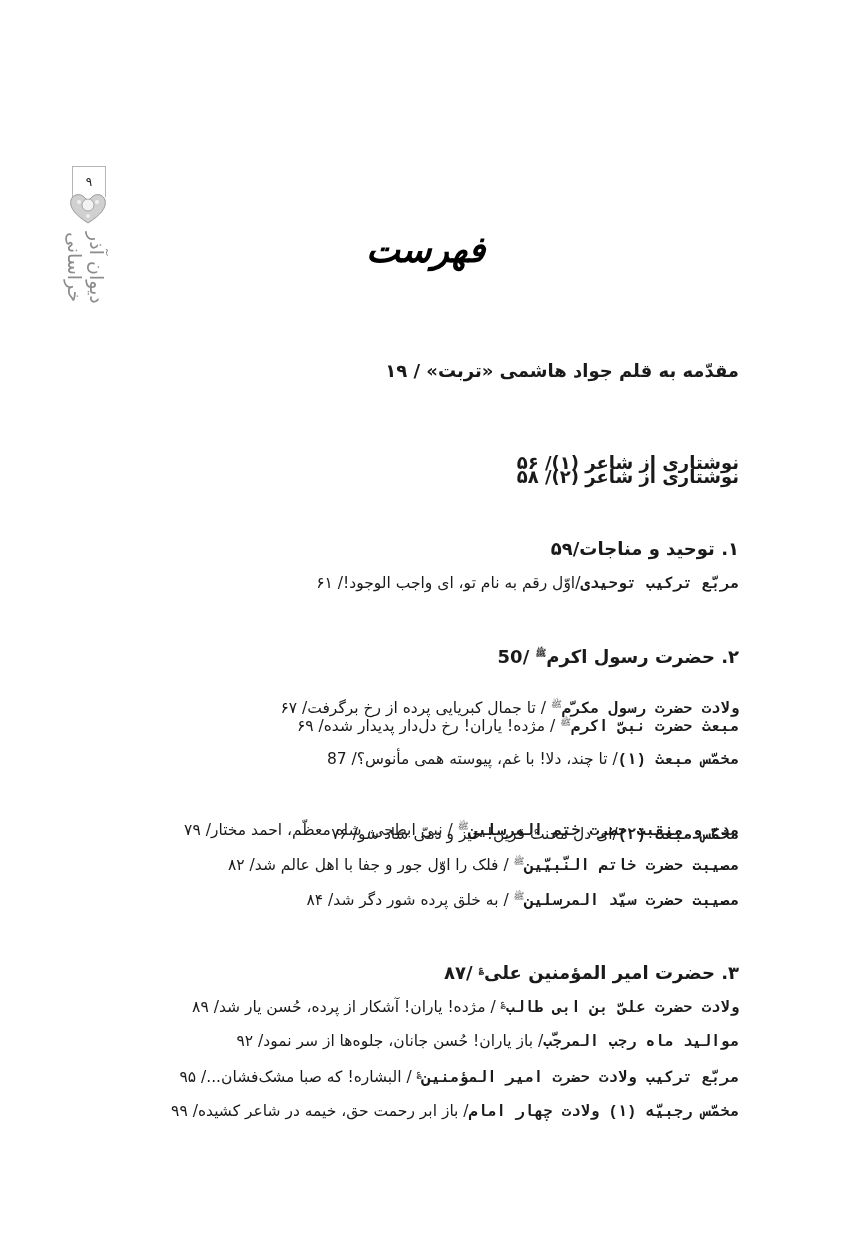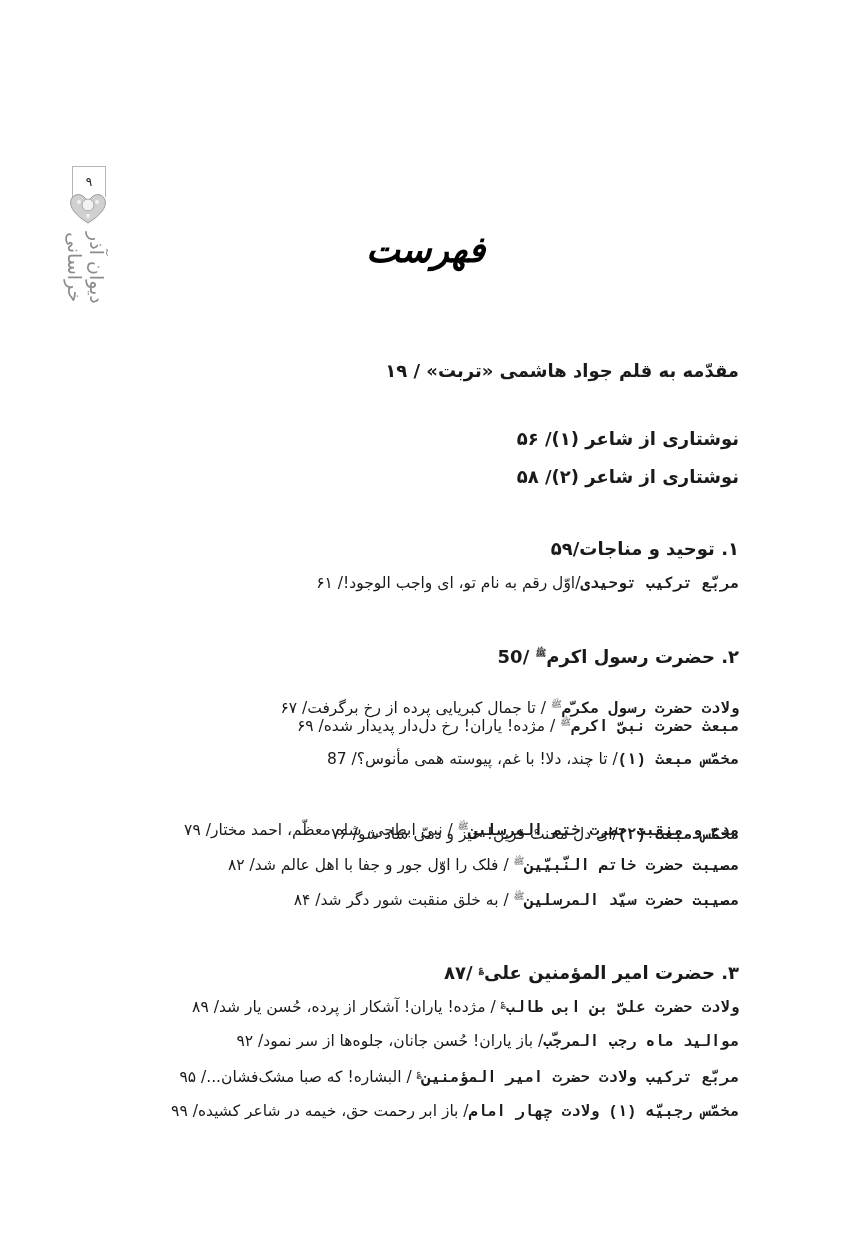--- a/index.html
+++ b/index.html
@@ -36,21 +36,21 @@
 </svg>
 <div class="running-title">دیوان آذر خراسانی</div>
 
 <div class="heading">فهرست</div>
 
 <div class="toc">
 
   <div class="line big" style="top:360px">
     <span>مقدّمه به قلم جواد هاشمی «تربت»</span><span> / </span><span>۱۹</span>
   </div>
-  <div class="line big" style="top:428px">
+  <div class="line big" style="top:452px">
     <span>نوشتاری از شاعر (۱)</span><span>/ </span><span>۵۶</span>
   </div>
   <div class="line big" style="top:466px">
     <span>نوشتاری از شاعر (۲)</span><span>/ </span><span>۵۸</span>
   </div>
 
   <div class="line big" style="top:538px">
     <span>۱. توحید و مناجات</span><span>/</span><span>۵۹</span>
   </div>
   <div class="line" style="top:574px">
@@ -72,21 +72,21 @@
   <div class="line" style="top:825px">
     <span class="b">مخمّس مبعث (۲)</span><span>/ای دل محنتْ قرین! خیز و دمی شاد شو</span><span>/ </span><span>۷۶</span>
   </div>
   <div class="line" style="top:820px">
     <span class="b">مدح و منقبت حضرت ختم المرسلین</span><span class="hon">ﷺ</span><span> / نبیّ ابطحی، شاه معظّم، احمد مختار</span><span>/ </span><span>۷۹</span>
   </div>
   <div class="line" style="top:855px">
     <span class="b">مصیبت حضرت خاتم النّبیّین</span><span class="hon">ﷺ</span><span> / فلک را اوّل جور و جفا با اهل عالم شد</span><span>/ </span><span>۸۲</span>
   </div>
   <div class="line" style="top:890px">
-    <span class="b">مصیبت حضرت سیّد المرسلین</span><span class="hon">ﷺ</span><span> / به خلق منقبت شور دگر شد</span><span>/ </span><span>۸۴</span>
+    <span class="b">مصیبت حضرت سیّد المرسلین</span><span class="hon">ﷺ</span><span> / به خلق پرده شور دگر شد</span><span>/ </span><span>۸۴</span>
   </div>
 
   <div class="line big" style="top:962px">
     <span>۳. حضرت امیر المؤمنین علی</span><span class="hon">؏</span><span> /</span><span>۸۷</span>
   </div>
   <div class="line" style="top:998px">
     <span class="b">ولادت حضرت علیّ بن ابی طالب</span><span class="hon">؏</span><span> / مژده! یاران! آشکار از پرده، حُسن یار شد</span><span>/ </span><span>۸۹</span>
   </div>
   <div class="line" style="top:1032px">
     <span class="b">موالید ماه رجب المرجّب</span><span>/ باز یاران! حُسن جانان، جلوه‌ها از سر نمود</span><span>/ </span><span>۹۲</span>

